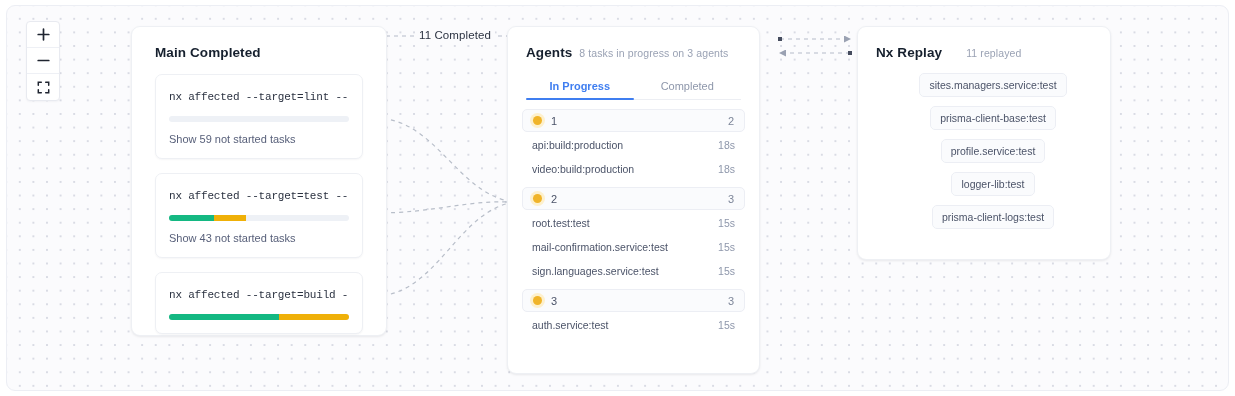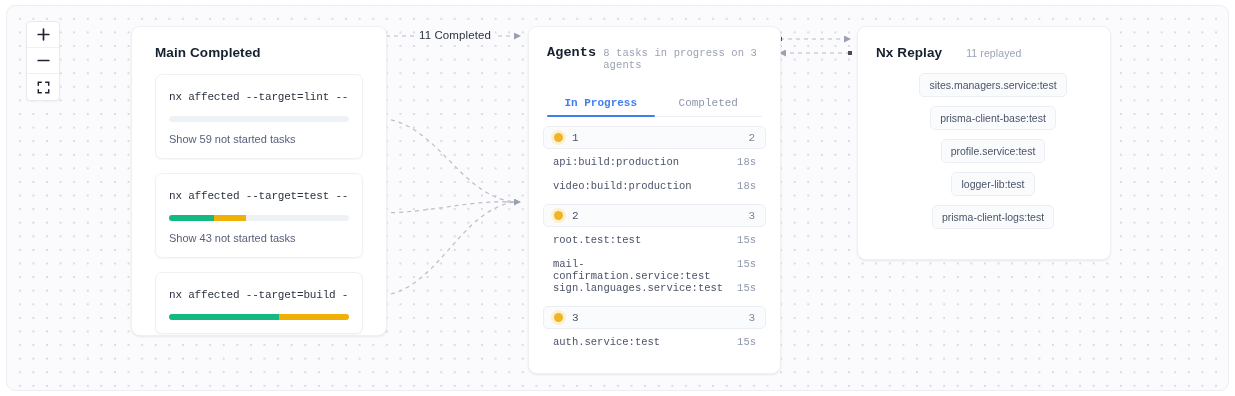--- a/index.html
+++ b/index.html
@@ -129,34 +129,33 @@
   .bar .seg-green { background: #14b882; height: 100%; }
   .bar .seg-amber { background: #efb008; height: 100%; }
   .task-note {
     margin-top: 11px;
     font-size: 11px;
     color: #58607a;
   }
 
   
   #agents-panel {
-    left: 521px; top: 20px;
+    left: 500px; top: 20px;
     width: 253px; height: 348px;
     padding: 14px 0 0 0;
-    font-family: Liberation Mono, monospace;
   }
   #agents-head {
     display: flex;
     align-items: baseline;
     gap: 7px;
     padding: 4px 0 0 18px;
   }
   #agents-tabs {
     display: flex;
-    margin: 26px 18px 0 18px;
+    margin: 20px 18px 0 18px;
     border-bottom: 1px solid #eceef3;
   }
   .tab {
     flex: 1;
     text-align: center;
     font-size: 11px;
     padding-bottom: 7px;
     color: #8e97ab;
     cursor: pointer;
     position: relative;

